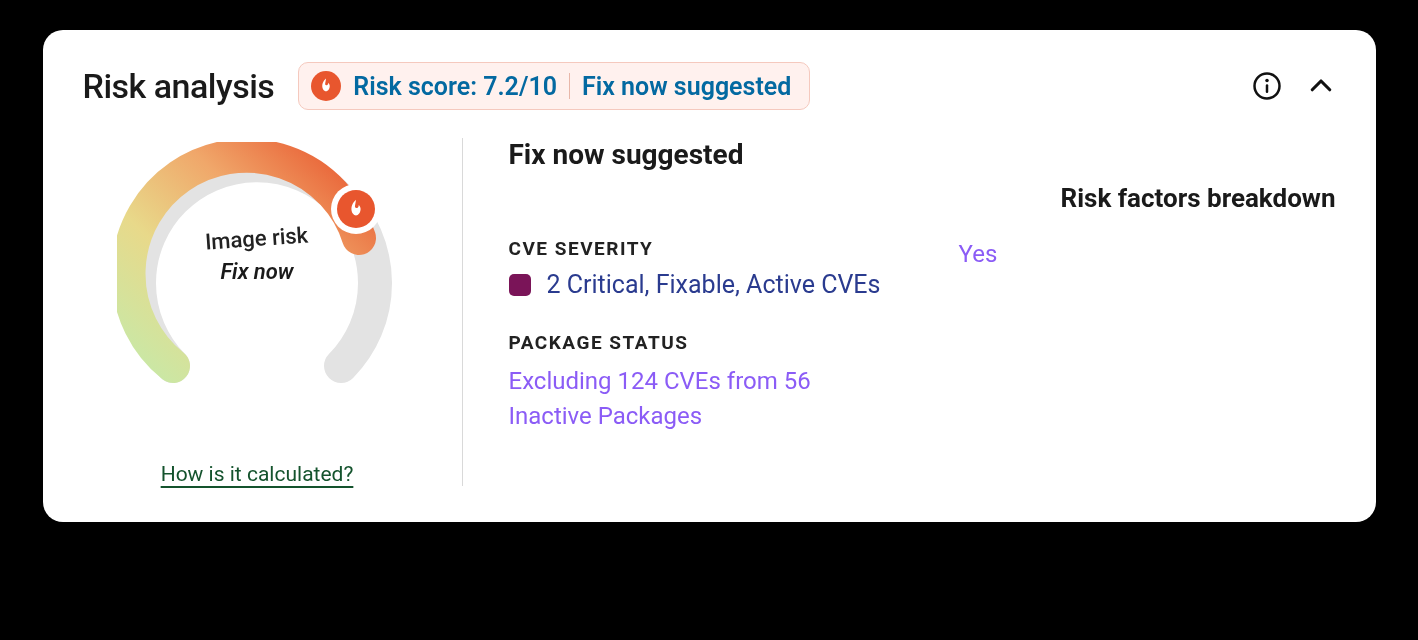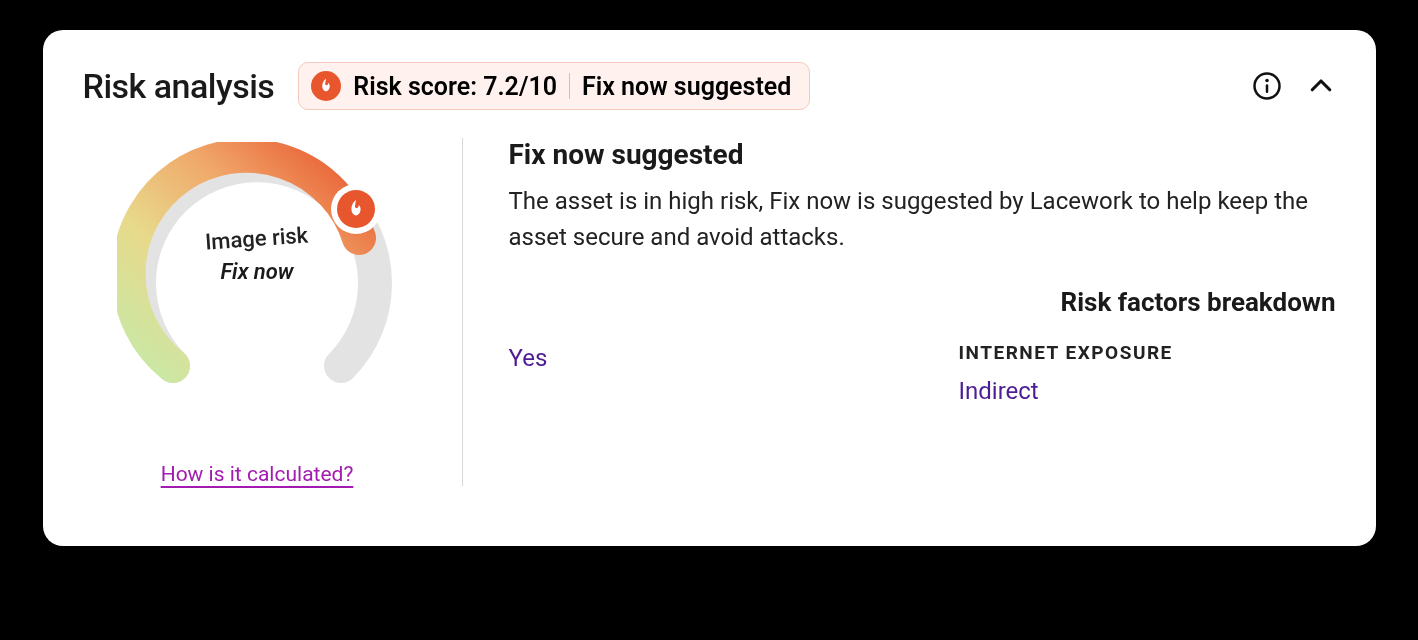--- a/index.html
+++ b/index.html
@@ -10,42 +10,42 @@
       color: #1a1a1a;
       display: flex;
       align-items: flex-start;
       justify-content: center;
       padding-top: 30px;
     }
     .card {
       width: 1333px;
       background: #fff;
       border-radius: 20px;
-      padding: 32px 40px 60px 40px;
+      padding: 32px 40px 36px 40px;
       position: relative;
     }
     .header {
       display: flex;
       align-items: center;
       gap: 24px;
     }
     .title {
       font-size: 34px;
       font-weight: 500;
       letter-spacing: -0.5px;
     }
     .pill {
       display: inline-flex;
       align-items: center;
       gap: 12px;
       background: #FFF1EE;
       border: 1px solid #F5C9BE;
       border-radius: 10px;
       padding: 8px 18px 8px 12px;
-      color: #000000;
+      color: #0369a1;
       font-size: 25px;
       font-weight: 600;
     }
     .pill-sep {
       width: 1px;
       height: 26px;
       background: #E8B7A9;
     }
     .fire-icon {
       width: 30px;
@@ -125,21 +125,21 @@
       top: 44px;
       right: 18px;
       background: #fff;
       border-radius: 50%;
       padding: 4px;
       box-shadow: 0 0 0 2px #fff;
     }
     .how-link {
       margin-top: 40px;
       font-size: 21px;
-      color: #a21caf;
+      color: #14532d;
       text-decoration: underline;
       text-underline-offset: 5px;
       cursor: pointer;
     }
     .right {
       flex: 1;
       padding-left: 46px;
     }
     .sec-heading {
       font-size: 28px;
@@ -167,21 +167,21 @@
     .factor-label {
       font-size: 19px;
       font-weight: 700;
       letter-spacing: 1.5px;
       text-transform: uppercase;
       color: #222;
       margin-bottom: 10px;
     }
     .factor-value {
       font-size: 24px;
-      color: #4c1d95;
+      color: #8b5cf6;
       line-height: 1.45;
     }
     .cve-value {
       display: flex;
       align-items: center;
       gap: 16px;
     }
     .sev-swatch {
       width: 22px;
       height: 22px;
@@ -260,33 +260,39 @@
               <path d="M12 2 C12 2 7 6 7 12 C7 16 9.5 19 12 19 C14.5 19 17 16 17 12 C17 10 16 8.5 15 7.5 C15 10 13.5 11 12.5 11 C11.2 11 10.5 9.8 11 8 C11.6 5.8 12 2 12 2 Z" fill="#fff"></path>
             </svg>
           </span>
         </div>
       </div>
       <div class="how-link">How is it calculated?</div>
     </div>
 
     <div class="right">
       <div class="sec-heading">Fix now suggested</div>
-      <div class="sec-desc">The asset is in high risk, Fix now is suggested by Lacework to help keep the asset secure and avoid attacks.</div>
       <div class="breakdown-heading">Risk factors breakdown</div>
 
       <div class="factors">
 
+        <div>
+          <div class="factor-label">CVE SEVERITY</div>
+          <div class="cve-value">
+            <span class="sev-swatch"></span>
+            <span class="cve-link">2 Critical, Fixable, Active CVEs</span>
+          </div>
+        </div>
 
         <div>
           <div class="factor-value">Yes</div>
         </div>
 
-
         <div>
-          <div class="factor-label">INTERNET EXPOSURE</div>
-          <div class="factor-value">Indirect</div>
-        </div>
+          <div class="factor-label">PACKAGE STATUS</div>
+          <div class="factor-value" style="max-width:320px">Excluding 124 CVEs from 56 Inactive Packages</div>
+        </div>
+
 
       </div>
     </div>
 
   </div>
 </div>
 
 </body></html>

